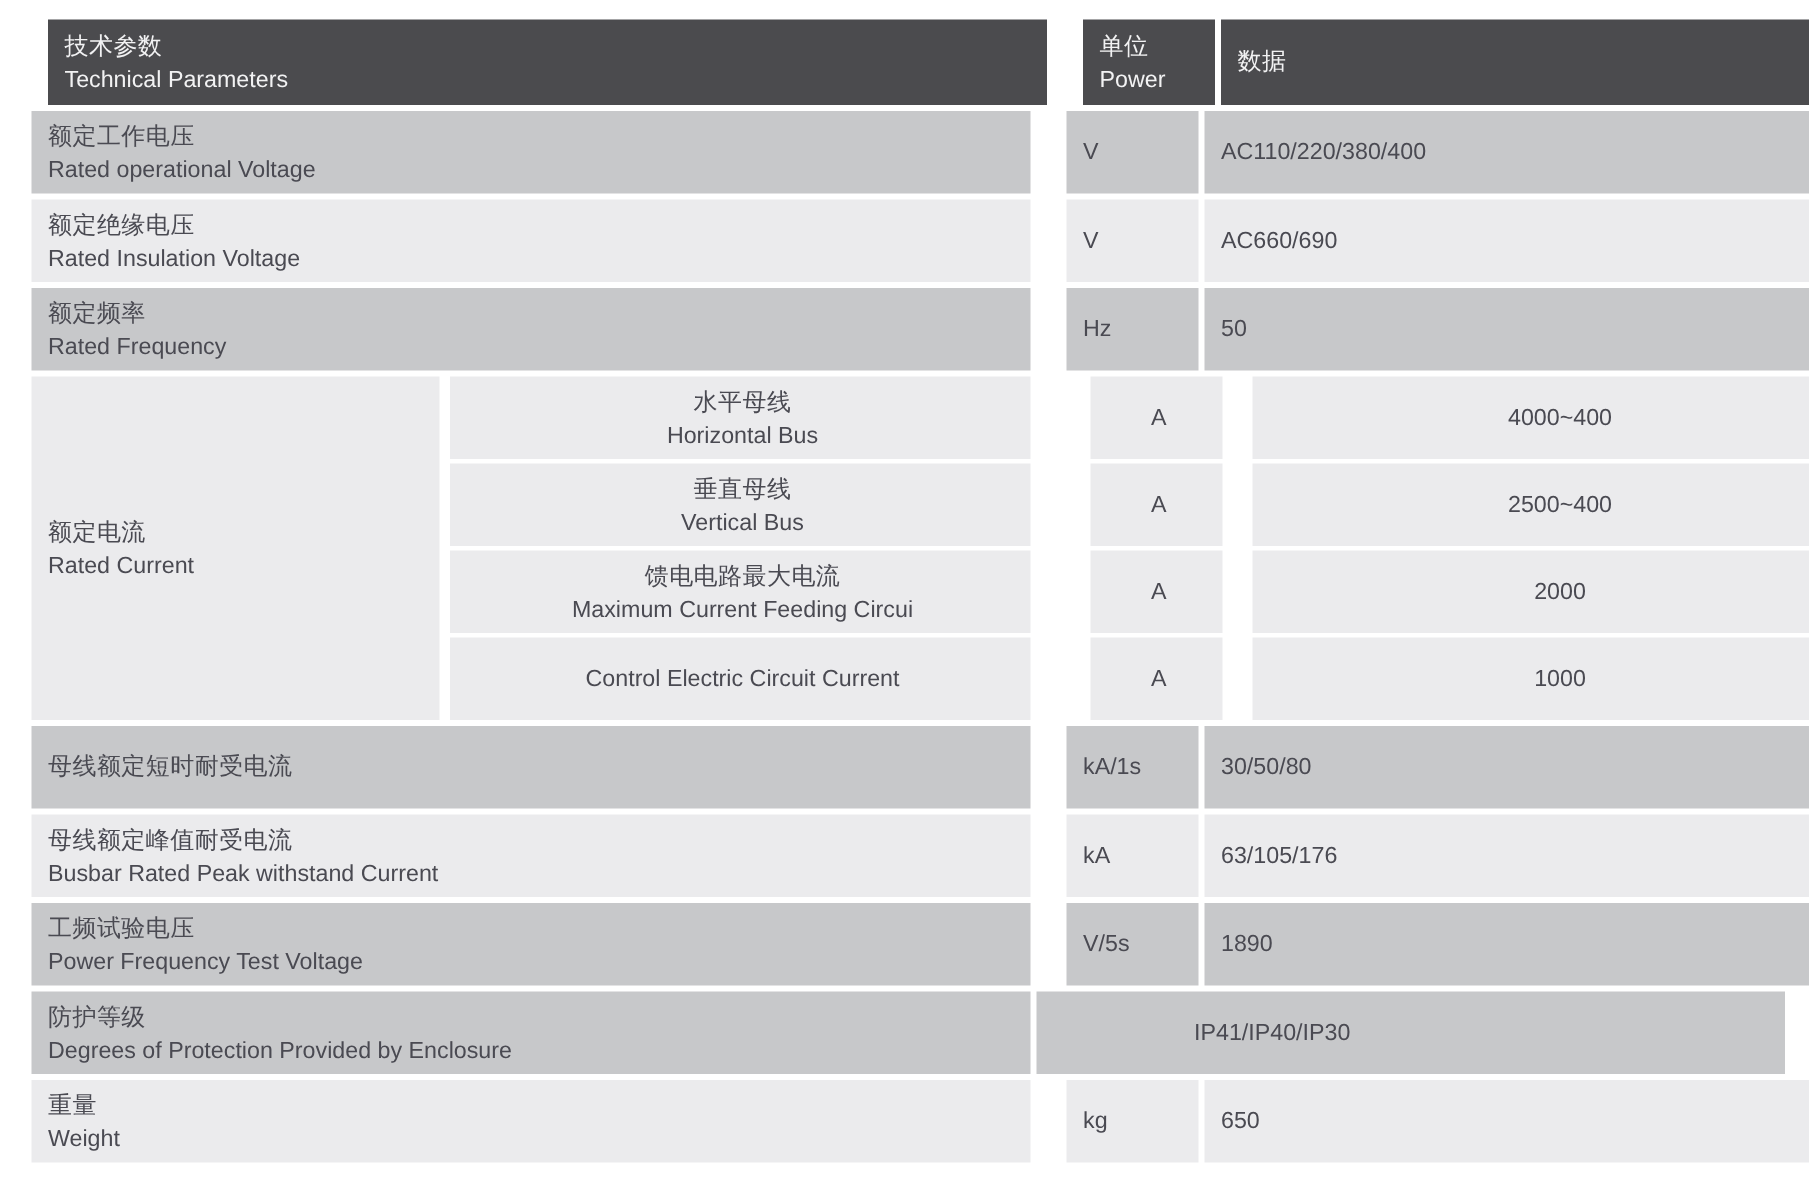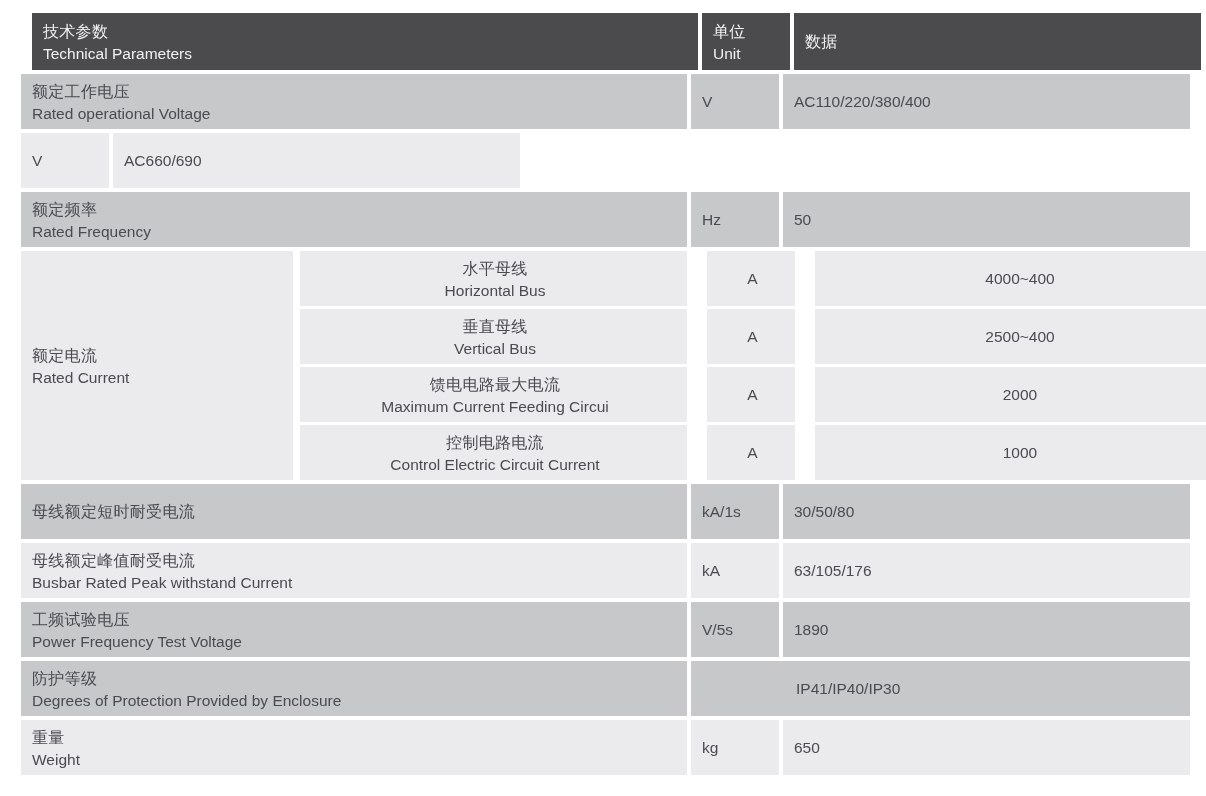--- a/index.html
+++ b/index.html
@@ -35,21 +35,21 @@
     box-sizing: border-box;
     display: flex;
     flex-direction: column;
     justify-content: center;
     padding-left: 11px;
     padding-right: 8px;
     color: var(--cell-text, #4a4a52);
     overflow: hidden;
   }
   .c-param { width: 666px; flex: none; }
-  .c-unit  { width: 88px;  flex: none; }
+  .c-unit  { width: 88px;  flex: none; margin-left: 20px; }
   .c-data  { width: 407px; flex: none; }
   .head { background: var(--header-bg, #4b4b4e); color: var(--header-text, #f2f2f3); }
   .dark  { background: var(--row-dark, #c7c8ca); }
   .light { background: var(--row-light, #ebebed); }
   .zh { font-size: 16px; line-height: 23px; letter-spacing: 0.3px; }
   .en { font-size: 15.5px; line-height: 21px; }
   .val { font-size: 15.5px; line-height: 20px; }
   
   .grouprow { display: flex; height: 229px; flex: none; }
   .c-groupspan { width: 272px; flex: none; margin-right: 7px; }
@@ -70,41 +70,45 @@
 <div class="page">
   <div class="table">
 
     <div class="row headerrow">
       <div class="cell c-param head">
         <span class="zh">技术参数</span>
         <span class="en">Technical Parameters</span>
       </div>
       <div class="cell c-unit head">
         <span class="zh">单位</span>
-        <span class="en">Unit</span>
+        <span class="en">Power</span>
       </div>
       <div class="cell c-data head">
         <span class="zh">数据</span>
       </div>
     </div>
 
     <div class="row">
       <div class="cell c-param dark">
         <span class="zh">额定工作电压</span>
         <span class="en">Rated operational Voltage</span>
       </div>
       <div class="cell c-unit dark">
         <span class="val">V</span>
       </div>
       <div class="cell c-data dark">
         <span class="val">AC110/220/380/400</span>
       </div>
     </div>
 
     <div class="row">
+      <div class="cell c-param light">
+        <span class="zh">额定绝缘电压</span>
+        <span class="en">Rated Insulation Voltage</span>
+      </div>
       <div class="cell c-unit light">
         <span class="val">V</span>
       </div>
       <div class="cell c-data light">
         <span class="val">AC660/690</span>
       </div>
     </div>
 
     <div class="row">
       <div class="cell c-param dark">
@@ -160,21 +164,20 @@
           <div class="cell c-unit light">
             <span class="val">A</span>
           </div>
           <div class="cell c-data light">
             <span class="val">2000</span>
           </div>
         </div>
 
         <div class="subrow">
           <div class="cell c-sublabel light">
-            <span class="zh">控制电路电流</span>
             <span class="en">Control Electric Circuit Current</span>
           </div>
           <div class="cell c-unit light">
             <span class="val">A</span>
           </div>
           <div class="cell c-data light">
             <span class="val">1000</span>
           </div>
         </div>
 

